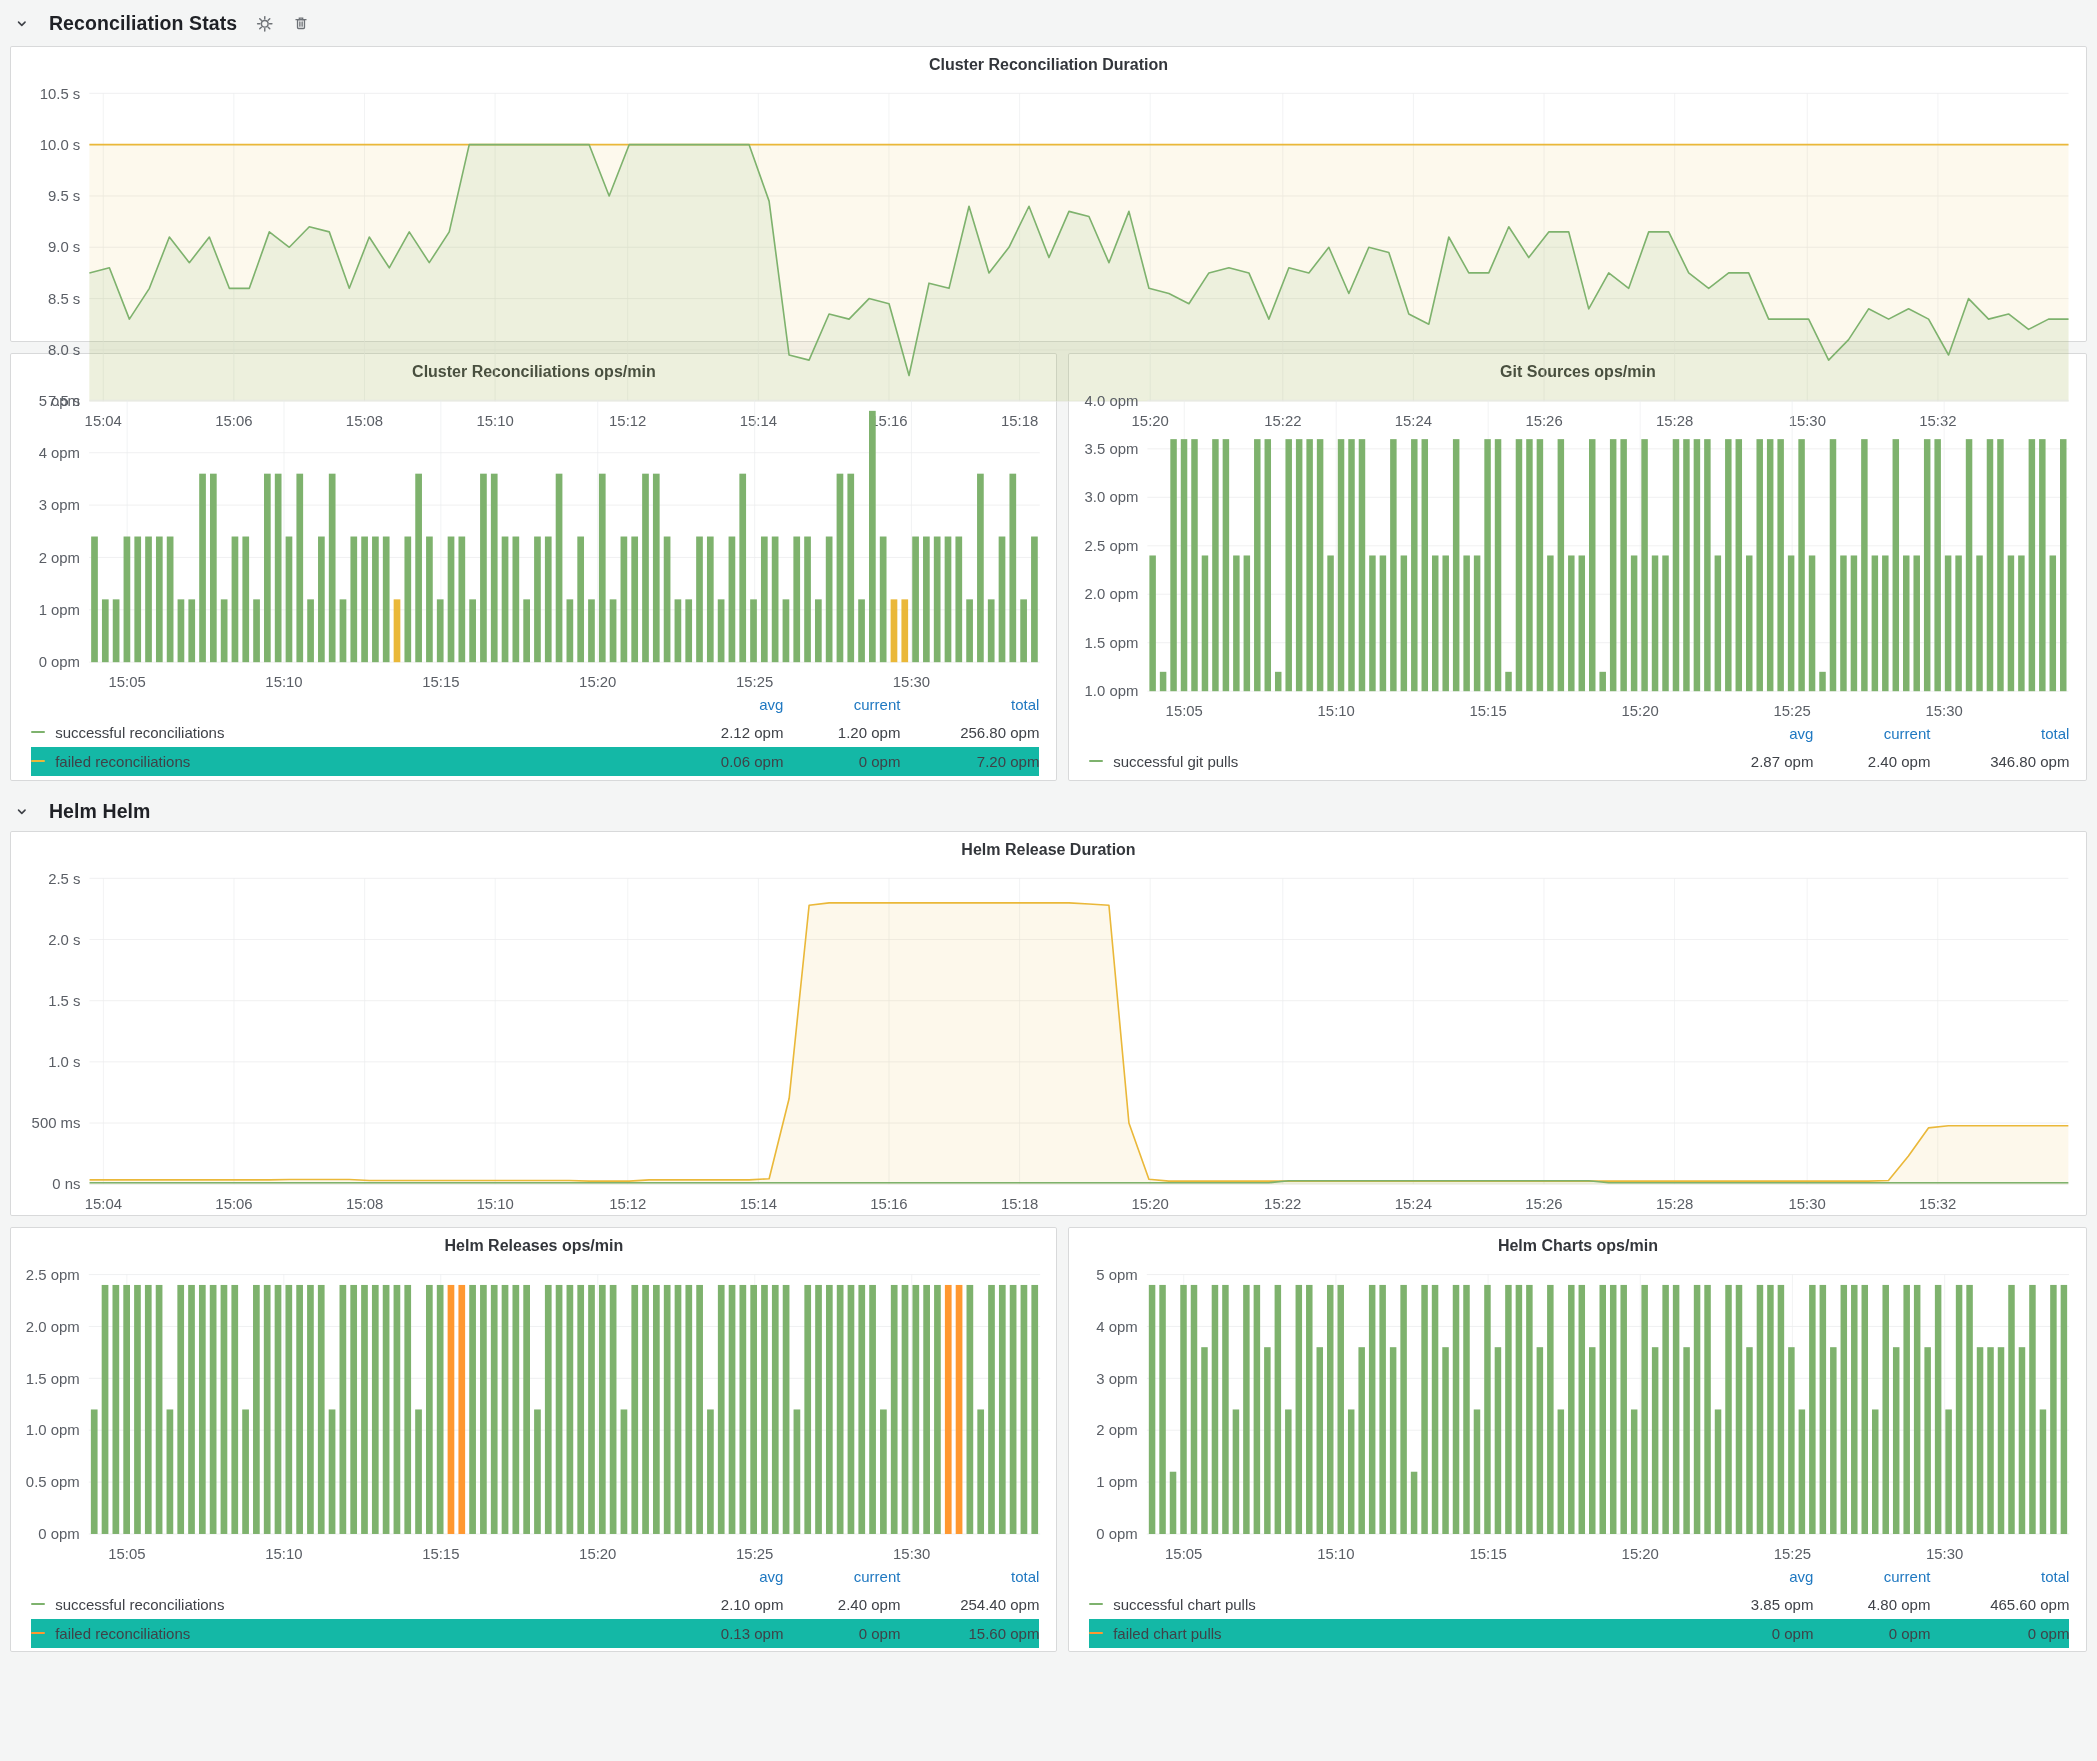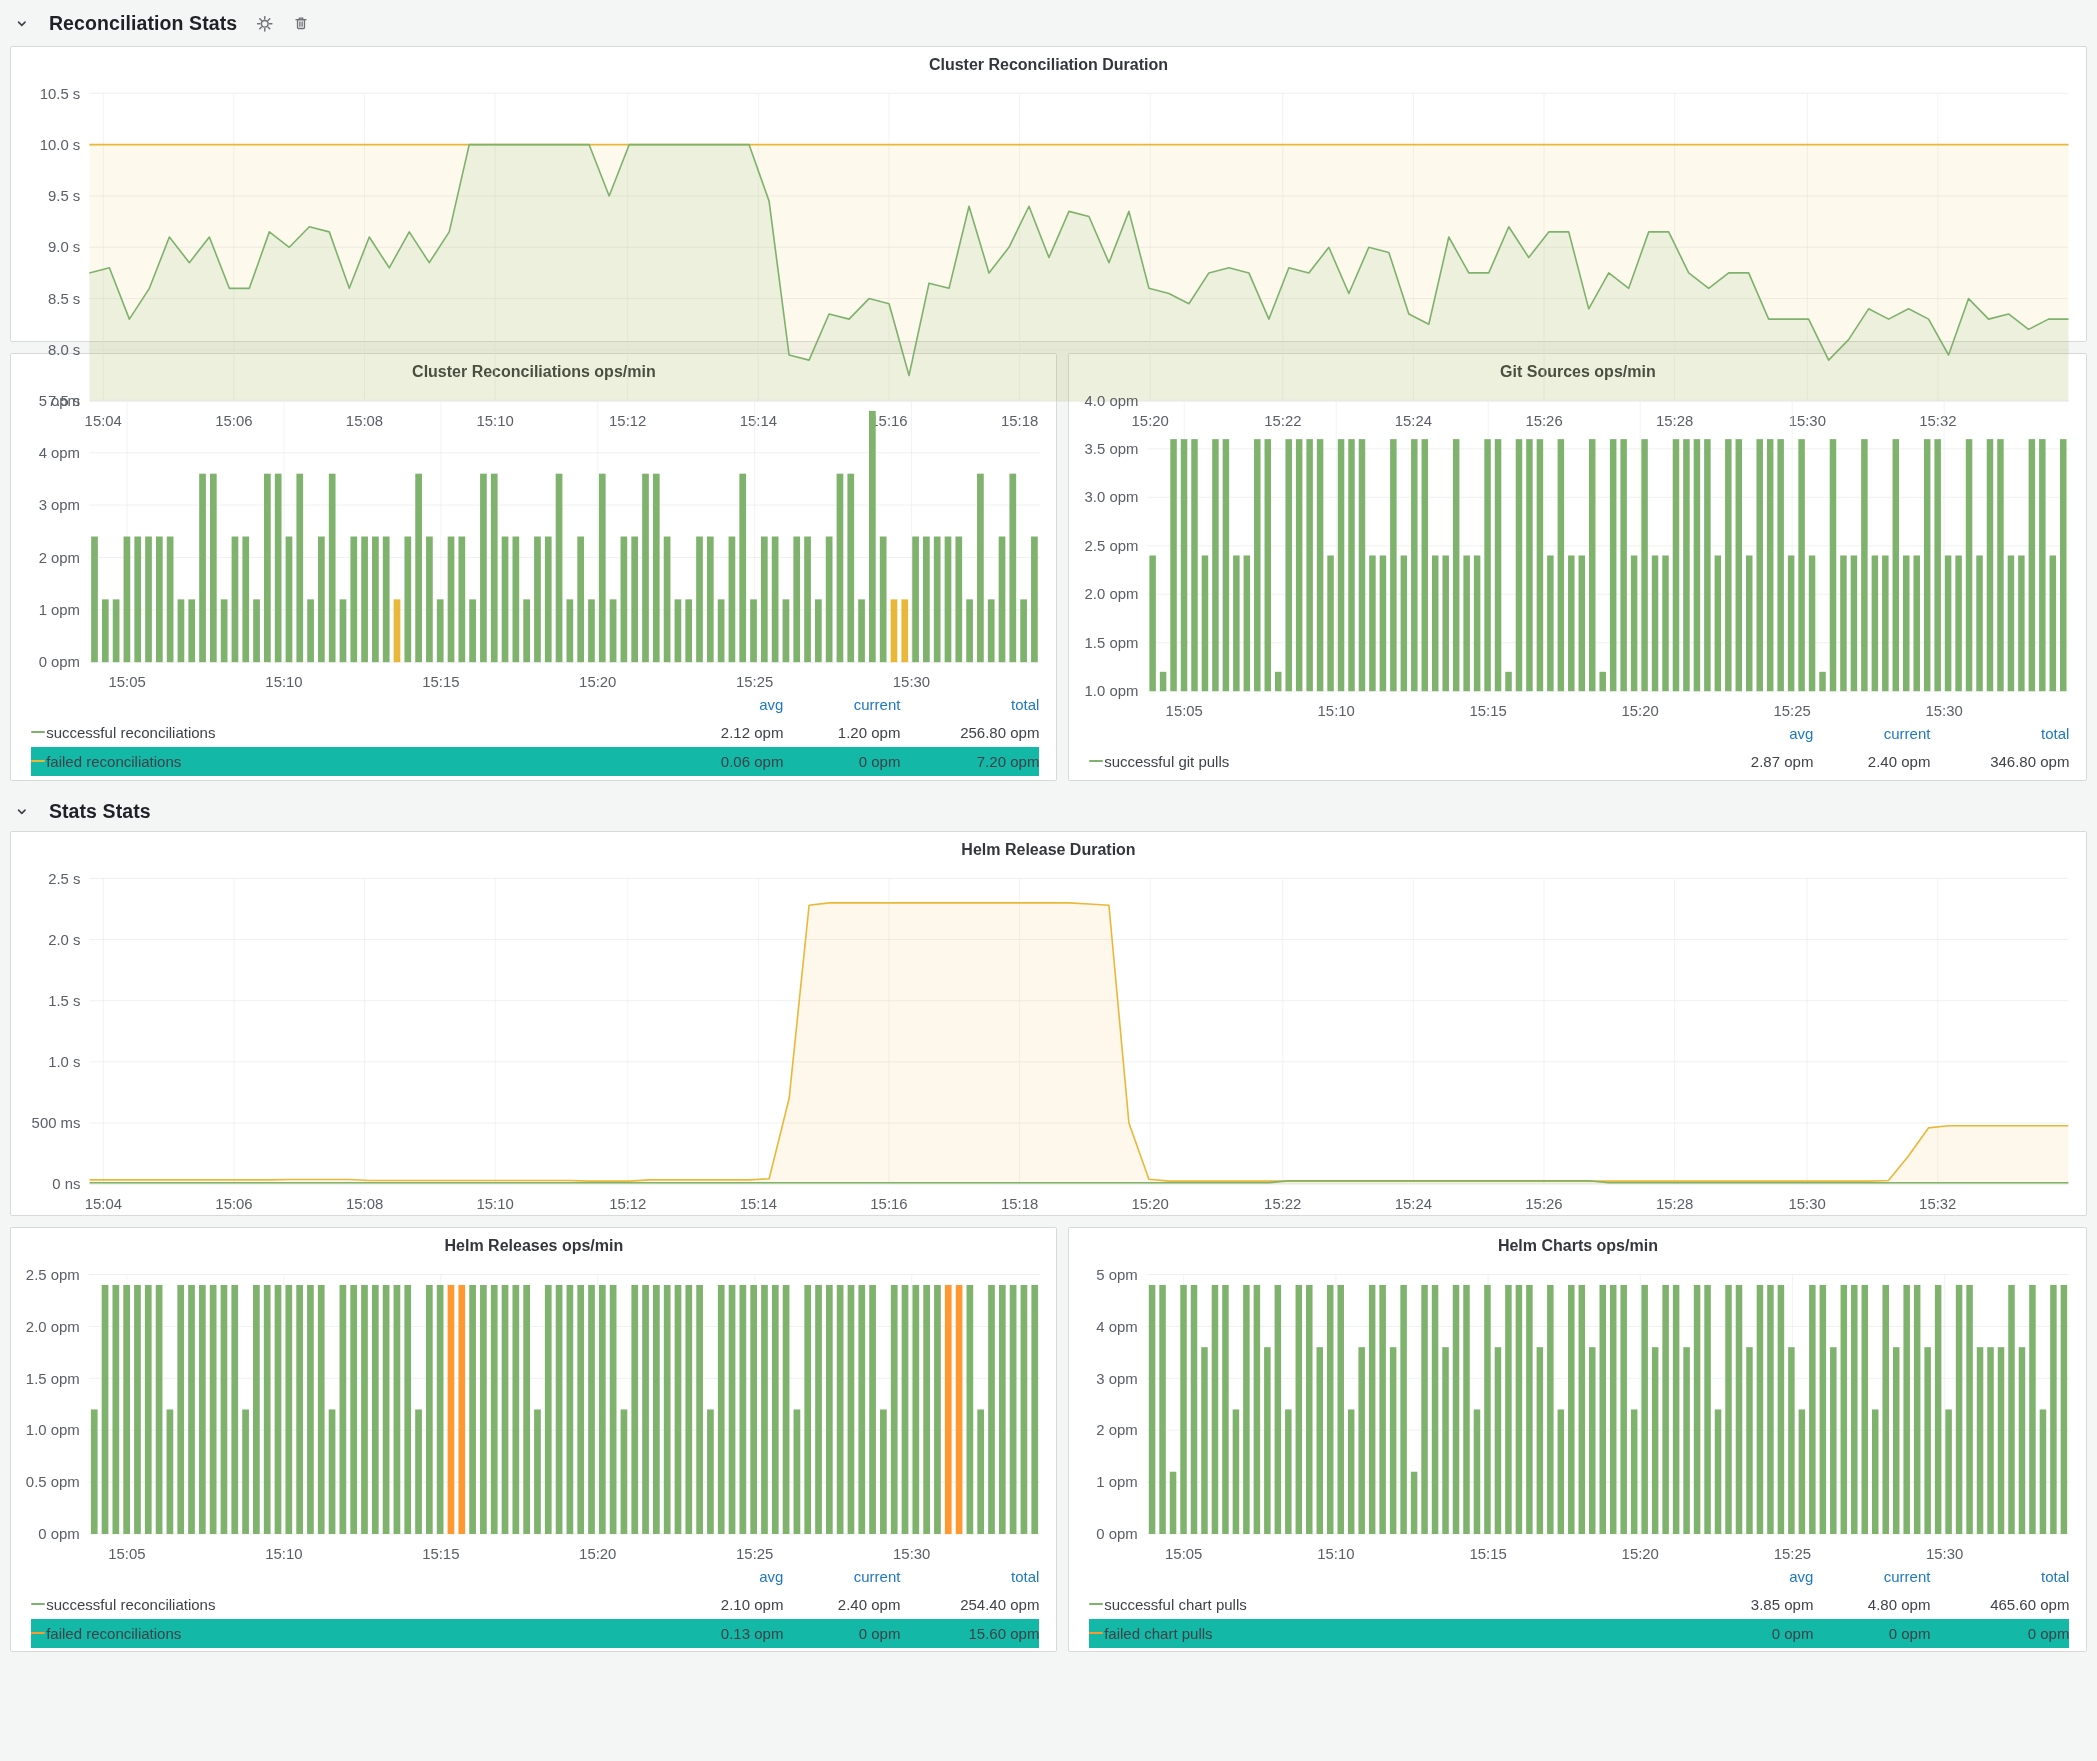--- a/index.html
+++ b/index.html
@@ -32,21 +32,21 @@
   #c3 { height:346px; }
   #c4 { height:300px; }
   #c5 { height:300px; }
 
   .legend { padding:0 17px 0 19.5px; font-size:15px; }
   .legend-grid { display:grid; grid-template-columns: 1fr 117px 117px 139px; align-items:center; }
   .legend-head { height:26px; }
   .legend-head .lh { text-align:right; color:#1F78C1; font-weight:400; cursor:pointer; }
   .legend-row { height:29px; cursor:pointer; }
   .legend > div:nth-child(3) { background:#14b8a6; }
-  .lname { display:flex; align-items:center; gap:1px; color:#3f4248; }
+  .lname { display:flex; align-items:center; gap:10px; color:#3f4248; }
   .lval { text-align:right; color:#3f4248; }
   .marker { display:inline-block; width:14.3px; height:1.9px; border-radius:1.3px; background:#888; }
 
   .mt { margin-top:11px; }
 </style>
 </head>
 <body>
 
 <div class="section-header">
   <span class="chev">
@@ -421,21 +421,21 @@
     </div>
   </div>
 </div>
 
 <div class="section-header mt">
   <span class="chev">
     <svg width="15.6" height="15.6" viewBox="0 0 24 24">
         <polyline points="7,9.5 12,14.5 17,9.5" fill="none" stroke="#3f4248" stroke-width="2.4" stroke-linecap="round" stroke-linejoin="round"></polyline>
       </svg>
   </span>
-  <span class="stitle">Stats Stats</span>
+  <span class="stitle">Helm Helm</span>
 </div>
 
 <div class="panel" id="p3">
   <div class="panel-title">Helm Release Duration</div>
   <div class="chart" id="c3">
       <svg width="2075" height="346" viewBox="0 0 3200 534">
         <line x1="120" x2="3174" y1="488" y2="488" stroke="#e7e8ea" stroke-width="1"></line>
         <text x="106" y="496" text-anchor="end" class="tick">0 ns</text>
         <line x1="120" x2="3174" y1="393.6" y2="393.6" stroke="#e7e8ea" stroke-width="1"></line>
         <text x="106" y="401.6" text-anchor="end" class="tick">500 ms</text>

